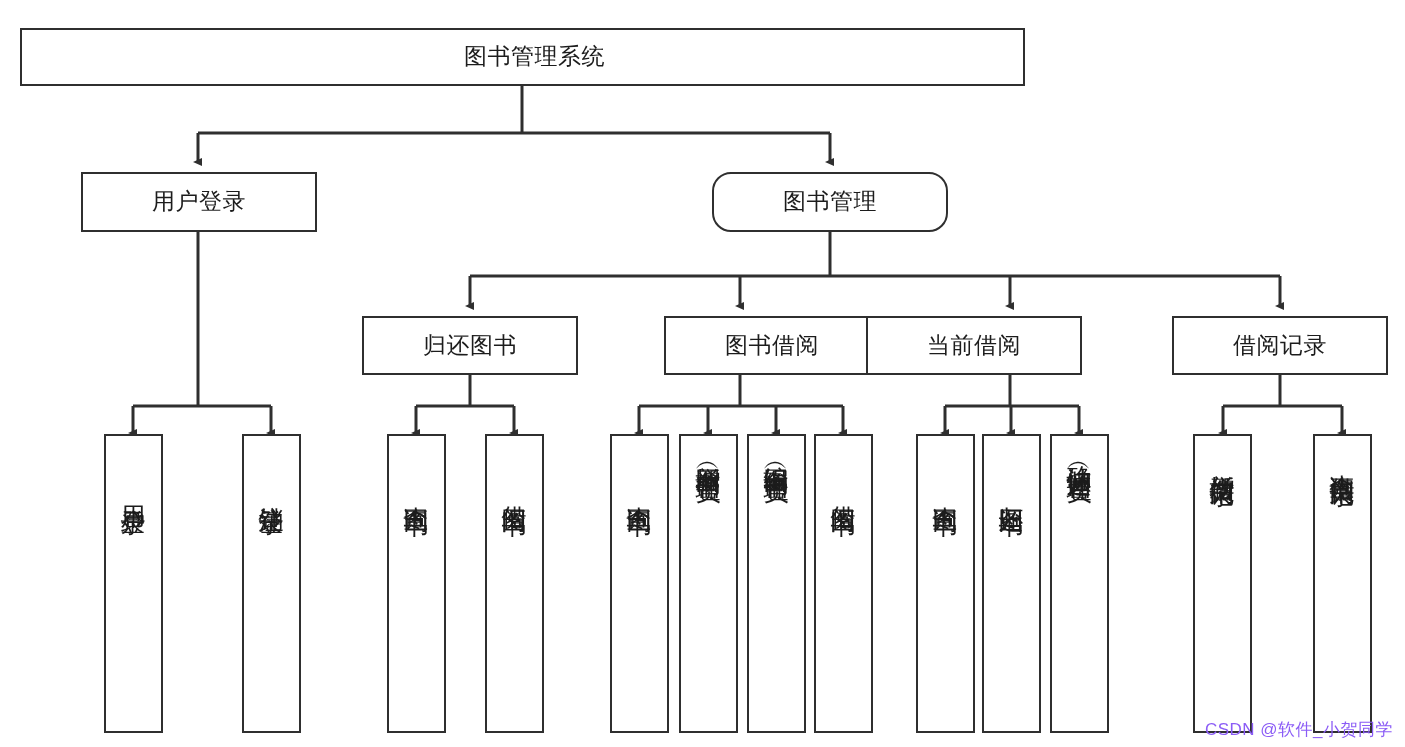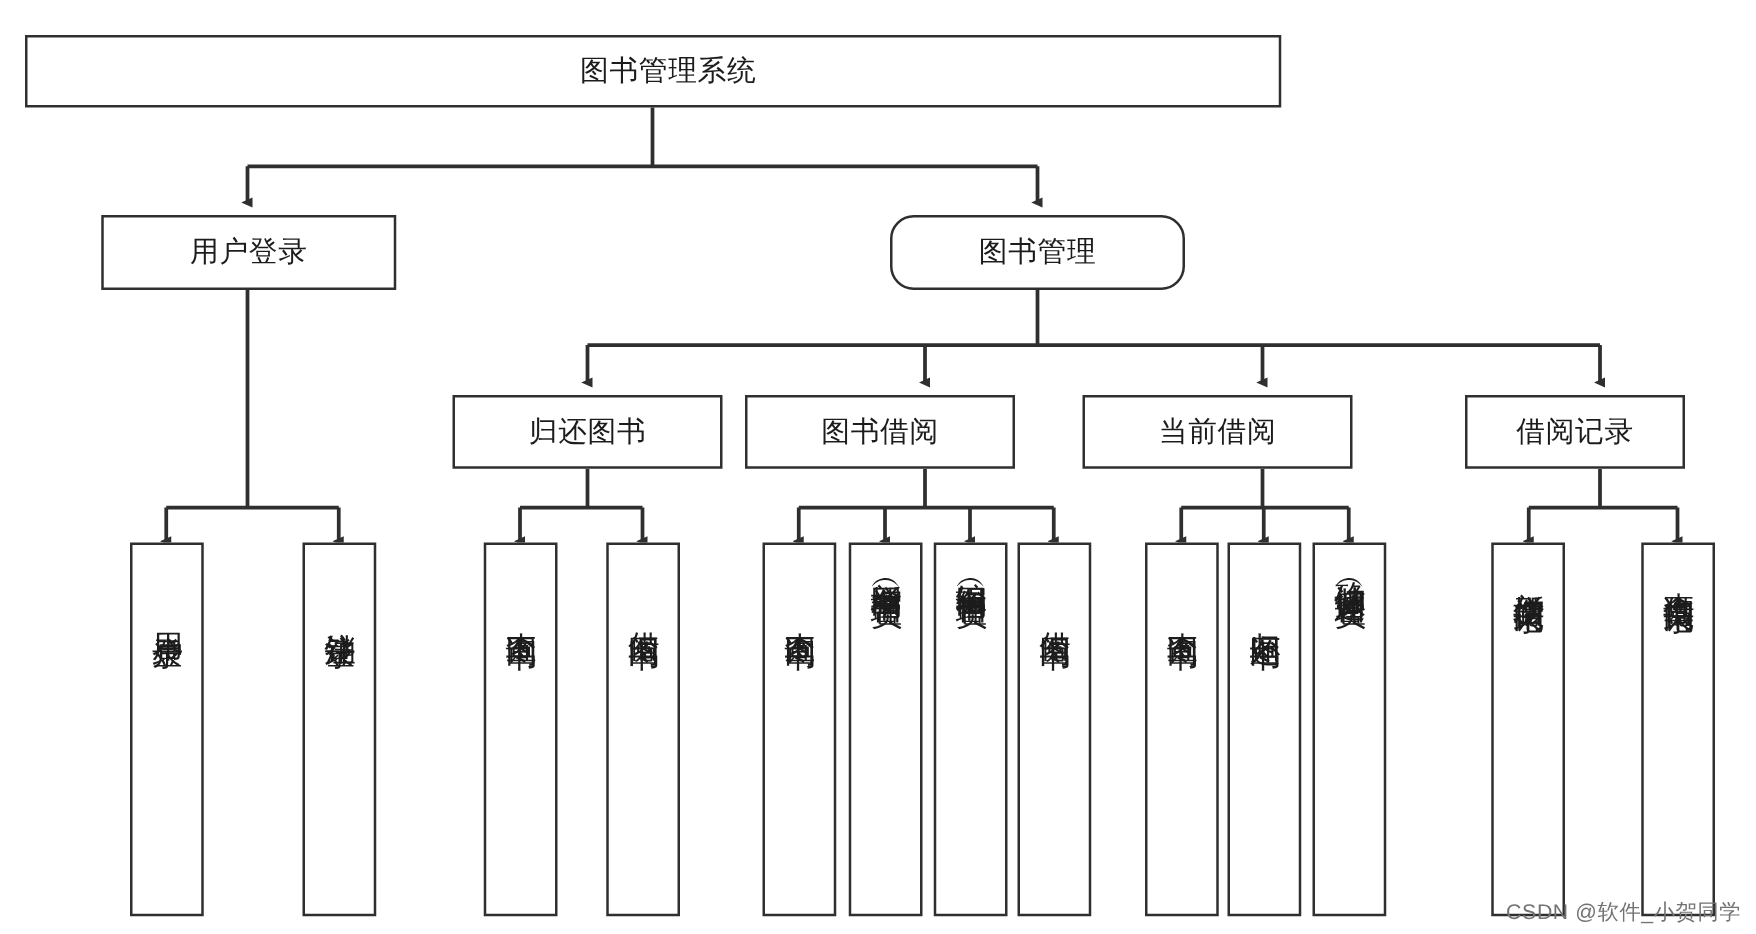--- a/index.html
+++ b/index.html
@@ -65,21 +65,21 @@
     margin-top: 6px;
   }
   .node.vertical.tallsm .label {
     margin-top: 14px;
   }
   #watermark {
     position: absolute;
     right: 12px;
     bottom: 6px;
     font-size: 17px;
-    color: #737373;
+    color: #8b5cf6;
     white-space: nowrap;
     letter-spacing: 0.5px;
   }
 </style>
 </head>
 <body>
 
 <div id="canvas">
 
   <svg class="connectors" viewBox="0 0 1405 747" xmlns="http://www.w3.org/2000/svg">
@@ -139,27 +139,27 @@
   <div class="node horizontal" style="left:81px; top:172px; width:236px; height:60px;">
     <span class="label">用户登录</span>
   </div>
   <div class="node horizontal" style="left:712px; top:172px; width:236px; height:60px;border-radius:19px;">
     <span class="label">图书管理</span>
   </div>
 
   <div class="node horizontal" style="left:362px; top:316px; width:216px; height:59px;">
     <span class="label">归还图书</span>
   </div>
-  <div class="node horizontal" style="left:596px; top:316px; width:216px; height:59px;">
+  <div class="node horizontal" style="left:664px; top:316px; width:216px; height:59px;">
     <span class="label">图书借阅</span>
   </div>
   <div class="node horizontal" style="left:866px; top:316px; width:216px; height:59px;">
     <span class="label">当前借阅</span>
   </div>
-  <div class="node horizontal" style="left:1172px; top:316px; width:176px; height:59px;">
+  <div class="node horizontal" style="left:1172px; top:316px; width:216px; height:59px;">
     <span class="label">借阅记录</span>
   </div>
 
   <div class="node vertical mid4" style="left:104px; top:434px; width:59px; height:299px;">
     <span class="label">用户登录</span>
   </div>
   <div class="node vertical mid4" style="left:242px; top:434px; width:59px; height:299px;">
     <span class="label">注销登录</span>
   </div>
 

